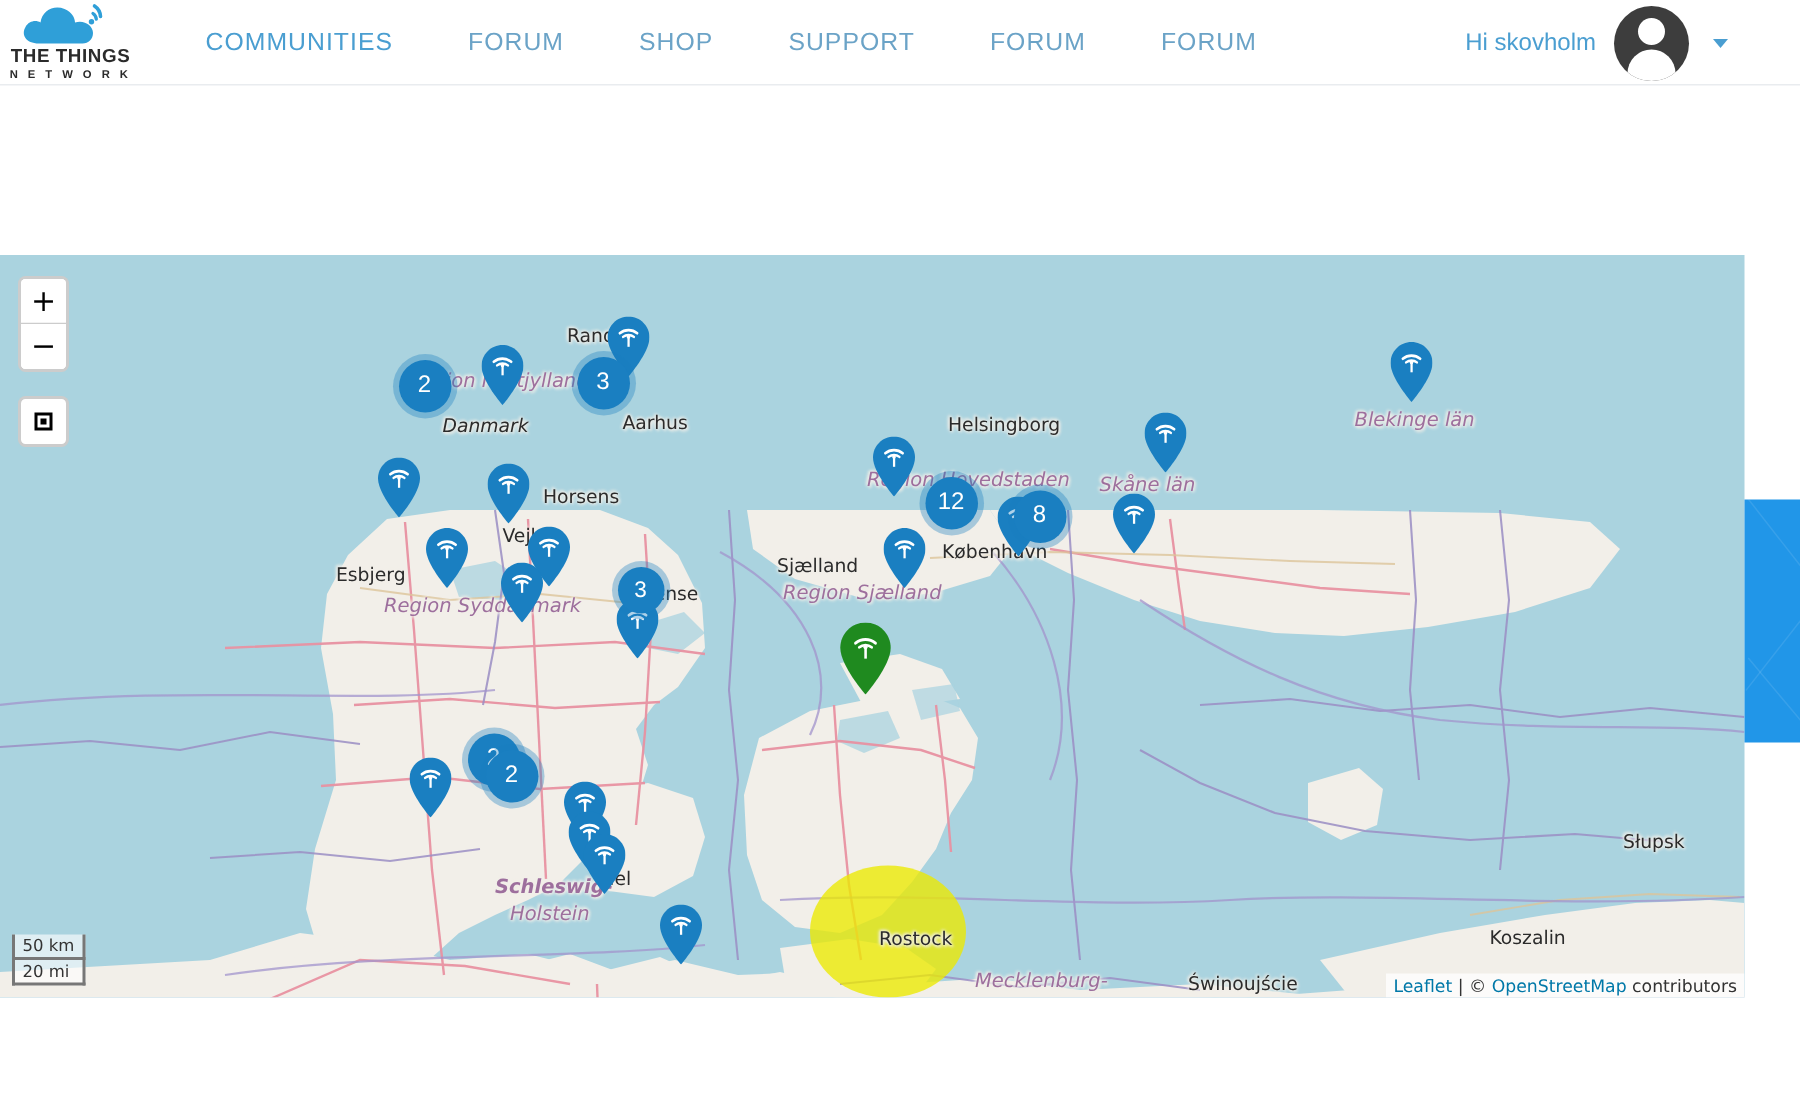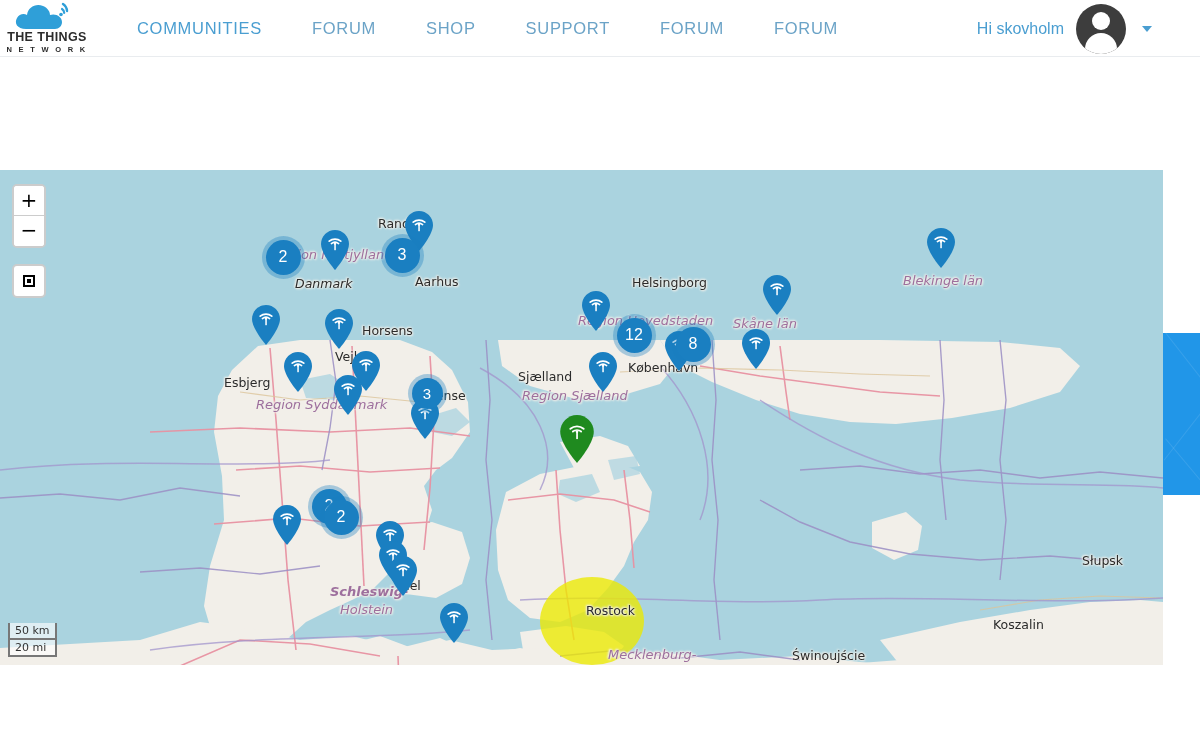--- a/index.html
+++ b/index.html
@@ -363,22 +363,22 @@
       <div class="place-label city" style="left: 632px; top: 105px;">Helsingborg</div>
       <div class="place-label region" style="left: 578px; top: 143px;">Region Hovedstaden</div>
       <div class="place-label region" style="left: 733px; top: 146px;">Skåne län</div>
       <div class="place-label city" style="left: 518px; top: 199px;">Sjælland</div>
       <div class="place-label region" style="left: 522px; top: 218px;">Region Sjælland</div>
       <div class="place-label city" style="left: 628px; top: 190px;">København</div>
       <div class="place-label region" style="left: 903px; top: 103px;">Blekinge län</div>
       <div class="place-label city" style="left: 398px; top: 408px;">Kiel</div>
       <div class="place-label region" style="left: 330px; top: 414px; font-weight: bold;">Schleswig-</div>
       <div class="place-label region" style="left: 340px; top: 432px;">Holstein</div>
-      <div class="place-label city" style="left: 586px; top: 433px; text-align: right;">Rostock</div>
-      <div class="place-label region" style="left: 608px; top: 477px;">Mecklenburg-</div>
+      <div class="place-label city" style="left: 586px; top: 448px; text-align: right;">Rostock</div>
+      <div class="place-label region" style="left: 650px; top: 477px;">Mecklenburg-</div>
       <div class="place-label city" style="left: 792px; top: 478px;">Świnoujście</div>
       <div class="place-label city" style="left: 1082px; top: 383px; text-align: center;">Słupsk</div>
       <div class="place-label city" style="left: 993px; top: 447px;">Koszalin</div>
     </div>
 
   <div id="markers-layer">
       <div class="marker" style="left: 405px; top: 41px;">
         <svg class="pin" viewBox="0 0 28 40" aria-hidden="true">
           <path d="M14 0 C6.3 0 0 6.3 0 14 C0 24 14 40 14 40 C14 40 28 24 28 14 C28 6.3 21.7 0 14 0 Z" fill="#1a7fc1"></path>
         </svg>
@@ -614,19 +614,22 @@
 
   <div id="fullscreen-control">
     <span class="sq"></span>
   </div>
 
   <div id="scale-control">
     <div class="sline" id="scale-km">50 km</div>
     <div class="sline" id="scale-mi">20 mi</div>
   </div>
 
+  <div id="map-attribution">
+    <a href="#">Leaflet</a><span> | </span><span>© </span><a href="#">OpenStreetMap</a><span> contributors</span>
+  </div>
 </div>
 
 <div id="side-panel">
   <div class="diag" style="left:-14px; top:28px; width:78px; height:1px; transform:rotate(52deg);"></div>
   <div class="diag" style="left:-14px; top:96px; width:78px; height:1px; transform:rotate(-52deg);"></div>
   <div class="diag" style="left:-10px; top:132px; width:70px; height:1px; transform:rotate(50deg);"></div>
 </div>
 
 </body></html>

